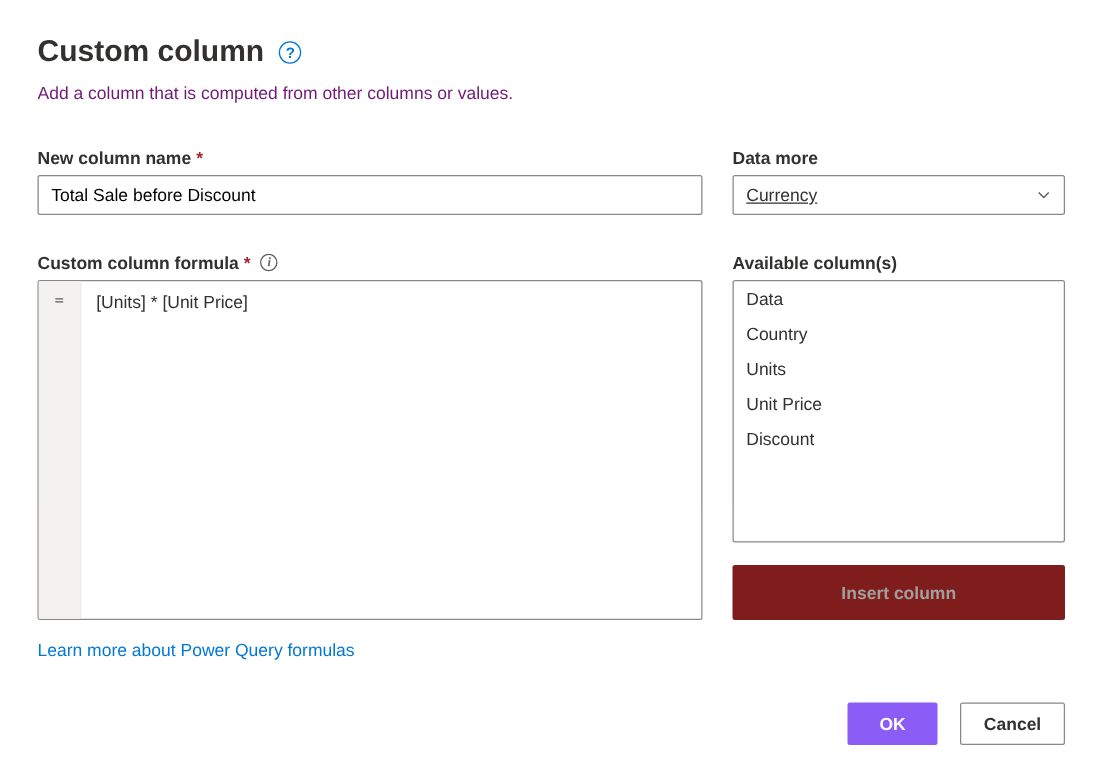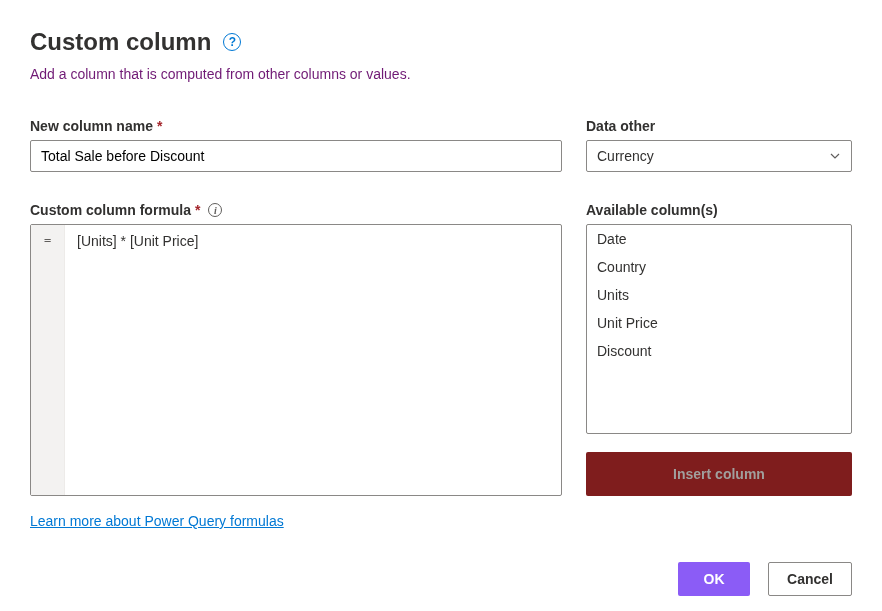--- a/index.html
+++ b/index.html
@@ -99,20 +99,21 @@
       border-radius: 2px;
       padding: 6px 10px;
       font-size: 14px;
       width: 100%;
       height: 32px;
       display: flex;
       align-items: center;
       justify-content: space-between;
       cursor: pointer;
       background: #ffffff;
+      text-decoration: underline;
     }
     .chevron {
       width: 12px;
       height: 12px;
     }
     .formula-area {
       border: 1px solid #8a8886;
       border-radius: 2px;
       height: 272px;
       display: flex;
@@ -157,21 +158,20 @@
       font-weight: 600;
       color: #a19f9d;
       cursor: default;
       width: 100%;
     }
     .link-row {
       margin-top: 16px;
     }
     .link {
       color: #0078d4;
-      text-decoration: underline;
       font-size: 14px;
       cursor: pointer;
     }
     .footer {
       margin-top: 32px;
       display: flex;
       justify-content: flex-end;
       gap: 18px;
     }
     .btn {
@@ -210,21 +210,21 @@
 
 <div class="form-section row-gap">
   <div class="left-col">
     <div class="label">
       <span>New column name</span>
       <span class="required">*</span>
     </div>
     <input class="text-input" type="text" value="Total Sale before Discount" style="">
   </div>
   <div class="right-col">
-    <div class="label">Data other</div>
+    <div class="label">Data more</div>
     <div class="select">
       <span>Currency</span>
       <svg class="chevron" viewBox="0 0 12 12">
         <path d="M2 4 L6 8 L10 4" stroke="#605e5c" stroke-width="1.2" fill="none"></path>
       </svg>
     </div>
   </div>
 </div>
 
 <div class="form-section">
@@ -238,21 +238,21 @@
       <div class="formula-gutter">=</div>
       <div class="formula-text">[Units] * [Unit Price]</div>
     </div>
     <div class="link-row">
       <a class="link">Learn more about Power Query formulas</a>
     </div>
   </div>
   <div class="right-col">
     <div class="label">Available column(s)</div>
     <div class="list-box">
-      <div class="list-item">Date</div>
+      <div class="list-item">Data</div>
       <div class="list-item">Country</div>
       <div class="list-item">Units</div>
       <div class="list-item">Unit Price</div>
       <div class="list-item">Discount</div>
     </div>
     <button class="insert-button" disabled="">Insert column</button>
   </div>
 </div>
 
 <div class="footer">

